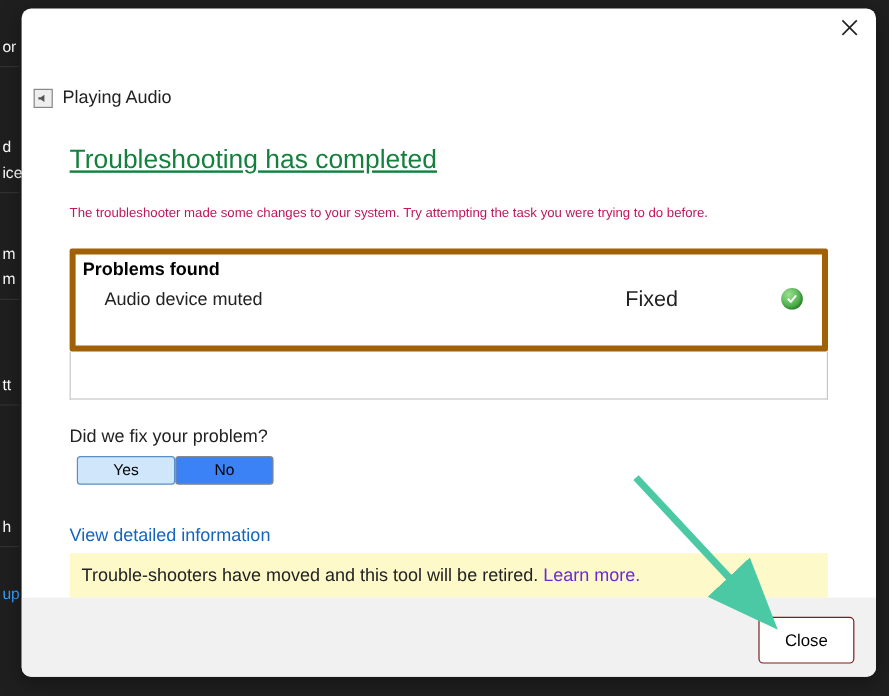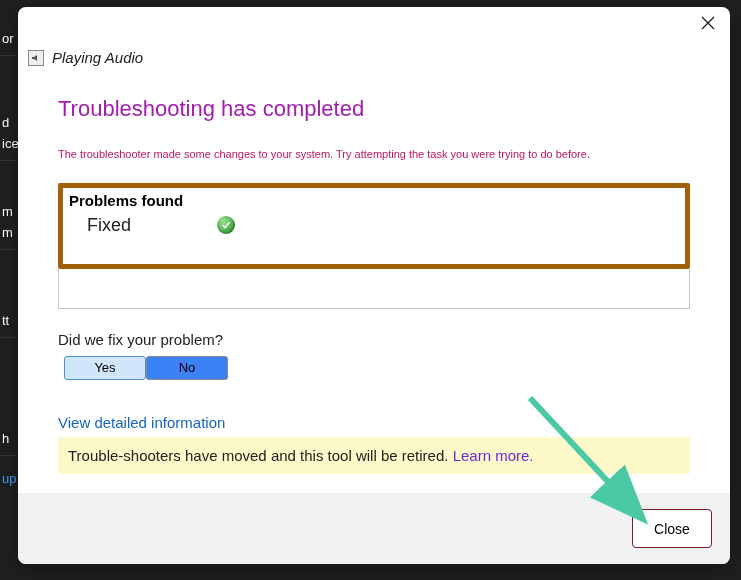--- a/index.html
+++ b/index.html
@@ -21,30 +21,30 @@
     .modal {
       position: absolute;
       left: 18px; top: 7px;
       width: 712px; height: 557px;
       background: #fff;
       border-radius: 8px;
       box-shadow: 0 4px 18px rgba(0,0,0,.35);
       display: flex; flex-direction: column;
       overflow: hidden;
     }
-    .titlebar { position: relative; padding: 8px 16px 6px 8px; font-style: italic; }
+    .titlebar { position: relative; padding: 32px 16px 6px 8px; }
     .close-btn { position: absolute; top: 8px; right: 14px; cursor: pointer; }
     .close-btn svg { width: 16px; height: 16px; }
     .title-wrap { display: flex; align-items: center; gap: 8px; padding-left: 2px; margin-top: 34px; }
     .title-icon { width: 16px; height: 16px; border: 1px solid #888; background: #eee; display: inline-flex; align-items: center; justify-content: center; }
     .title-icon svg { width: 10px; height: 10px; }
     .title { font-size: 15px; color: #222; }
 
     .content { padding: 24px 40px 0 40px; flex: 1; }
-    .heading { color: #a21caf; font-size: 22px; font-weight: 400; margin-bottom: 24px; }
+    .heading { color: #15803d; font-size: 22px; font-weight: 400; margin-bottom: 24px; text-decoration: underline; }
     .subtext { color: #be185d; line-height: 1.5; font-size: 11px; margin-bottom: 20px; }
 
     .problems-box { border: 5px solid #a16207; border-radius: 2px; }
     .problems-inner { padding: 4px 6px 28px 6px; }
     .problems-header { font-weight: 700; font-size: 15px; color: #000; }
     .problem-row { display: flex; align-items: center; padding: 6px 10px 0 18px; }
     .problem-name { flex: 1; color: #222; font-size: 15px; }
     .problem-status { color: #222; font-size: 18px; width: 130px; }
     .check-icon { width: 18px; height: 18px;
       background: radial-gradient(circle at 35% 30%, #9ce08f, #3ba43c 70%);
@@ -85,21 +85,21 @@
   <div style="margin-top:56px">d</div>
   <div>ice</div>
   <div class="divider"></div>
   <div style="margin-top:40px">m</div>
   <div>m</div>
   <div class="divider"></div>
   <div style="margin-top:60px">tt</div>
   <div class="divider"></div>
   <div style="margin-top:90px">h</div>
   <div class="divider"></div>
-  <div style="margin-top:12px;color:#3aa0ff">up</div>
+  <div style="margin-top:28px;color:#3aa0ff">up</div>
 </div>
 
 <div class="modal">
 
   <div class="titlebar">
     <div class="close-btn">
       <svg viewBox="0 0 16 16">
           <path d="M2 2 L14 14 M14 2 L2 14" stroke="#222" stroke-width="1.4" fill="none"></path>
         </svg>
     </div>
@@ -114,20 +114,21 @@
   </div>
 
   <div class="content">
     <div class="heading">Troubleshooting has completed</div>
     <div class="subtext">The troubleshooter made some changes to your system. Try attempting the task you were trying to do before.</div>
 
     <div class="problems-box">
       <div class="problems-inner">
         <div class="problems-header">Problems found</div>
         <div class="problem-row">
+          <span class="problem-name">Audio device muted</span>
           <span class="problem-status">Fixed</span>
           <span class="check-icon">
             <svg viewBox="0 0 10 10">
                 <path d="M1.5 5 L4 7.5 L8.5 2.2" stroke="#fff" stroke-width="1.6" fill="none"></path>
               </svg>
           </span>
         </div>
       </div>
     </div>
     <div class="gap-box"></div>

